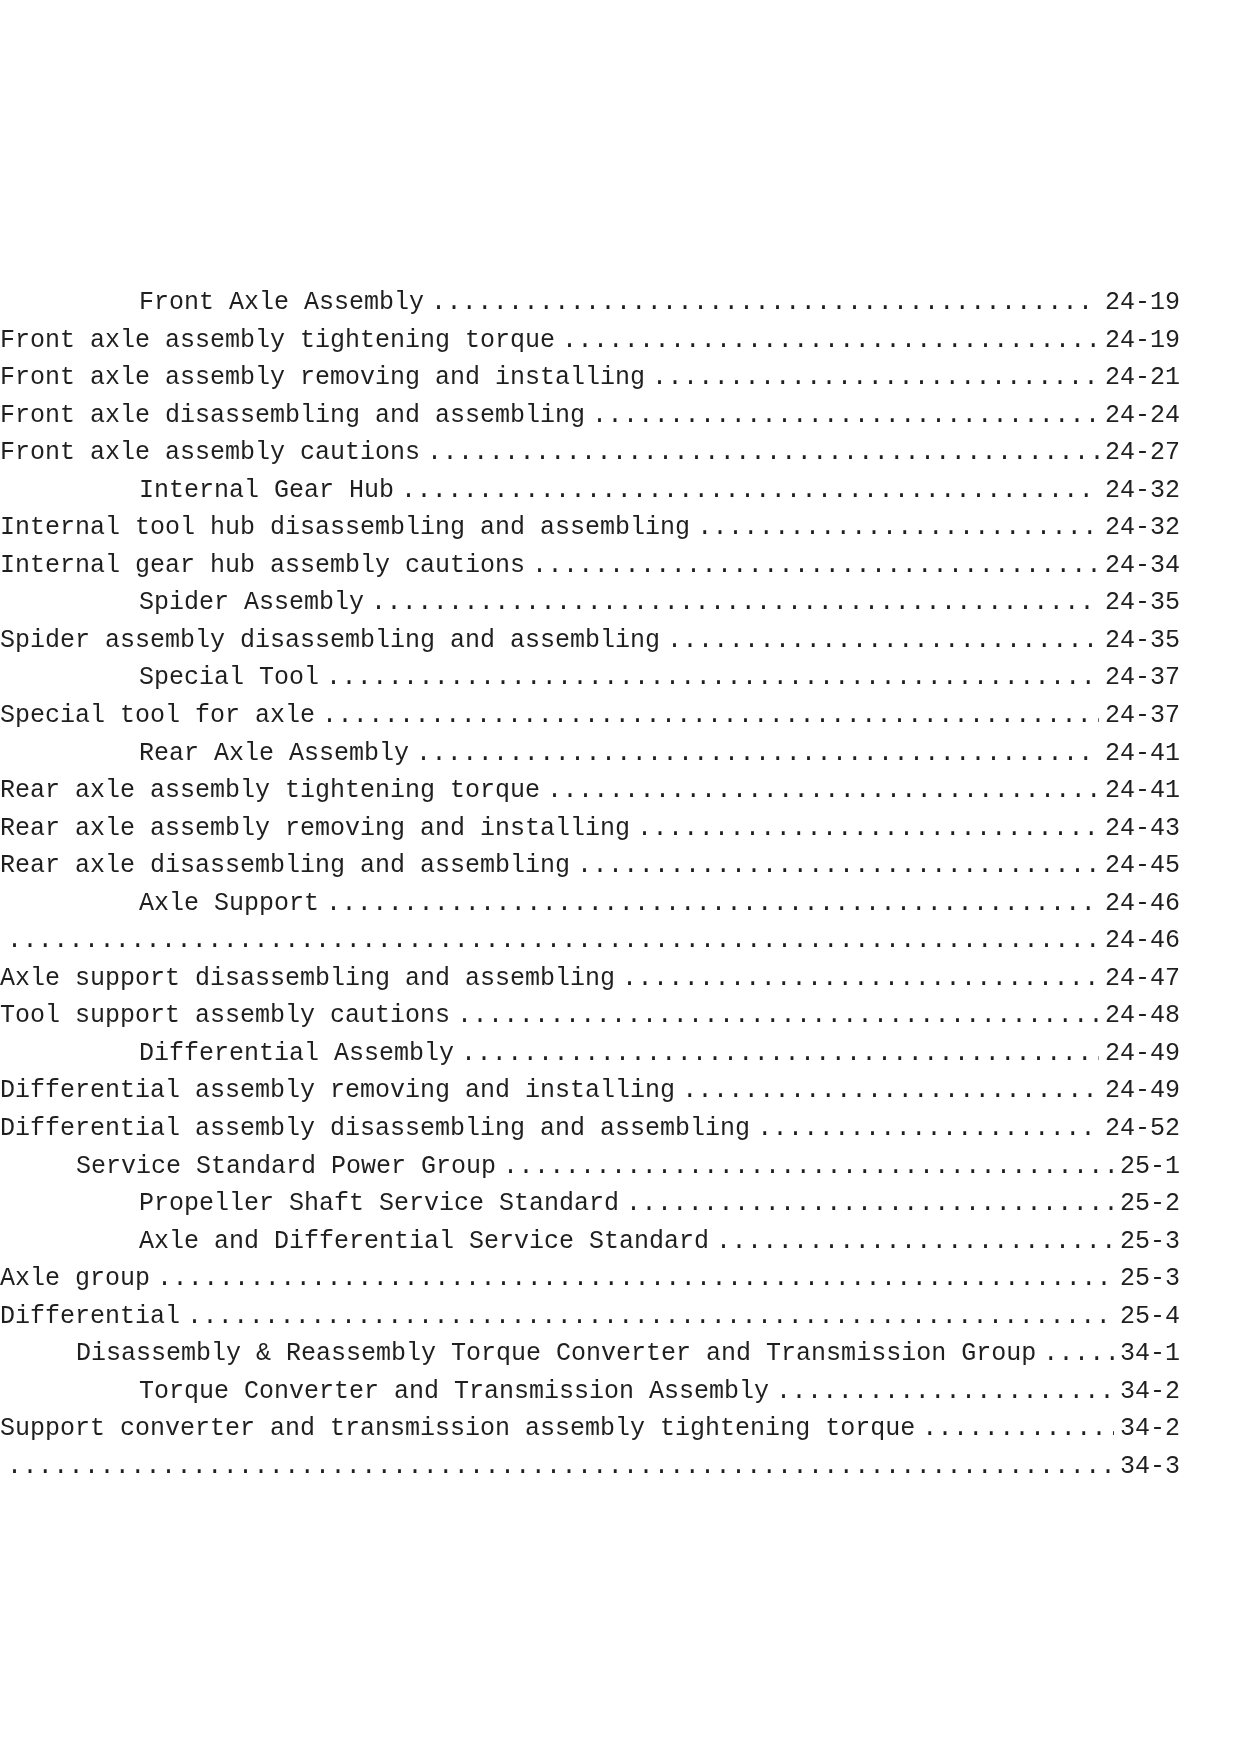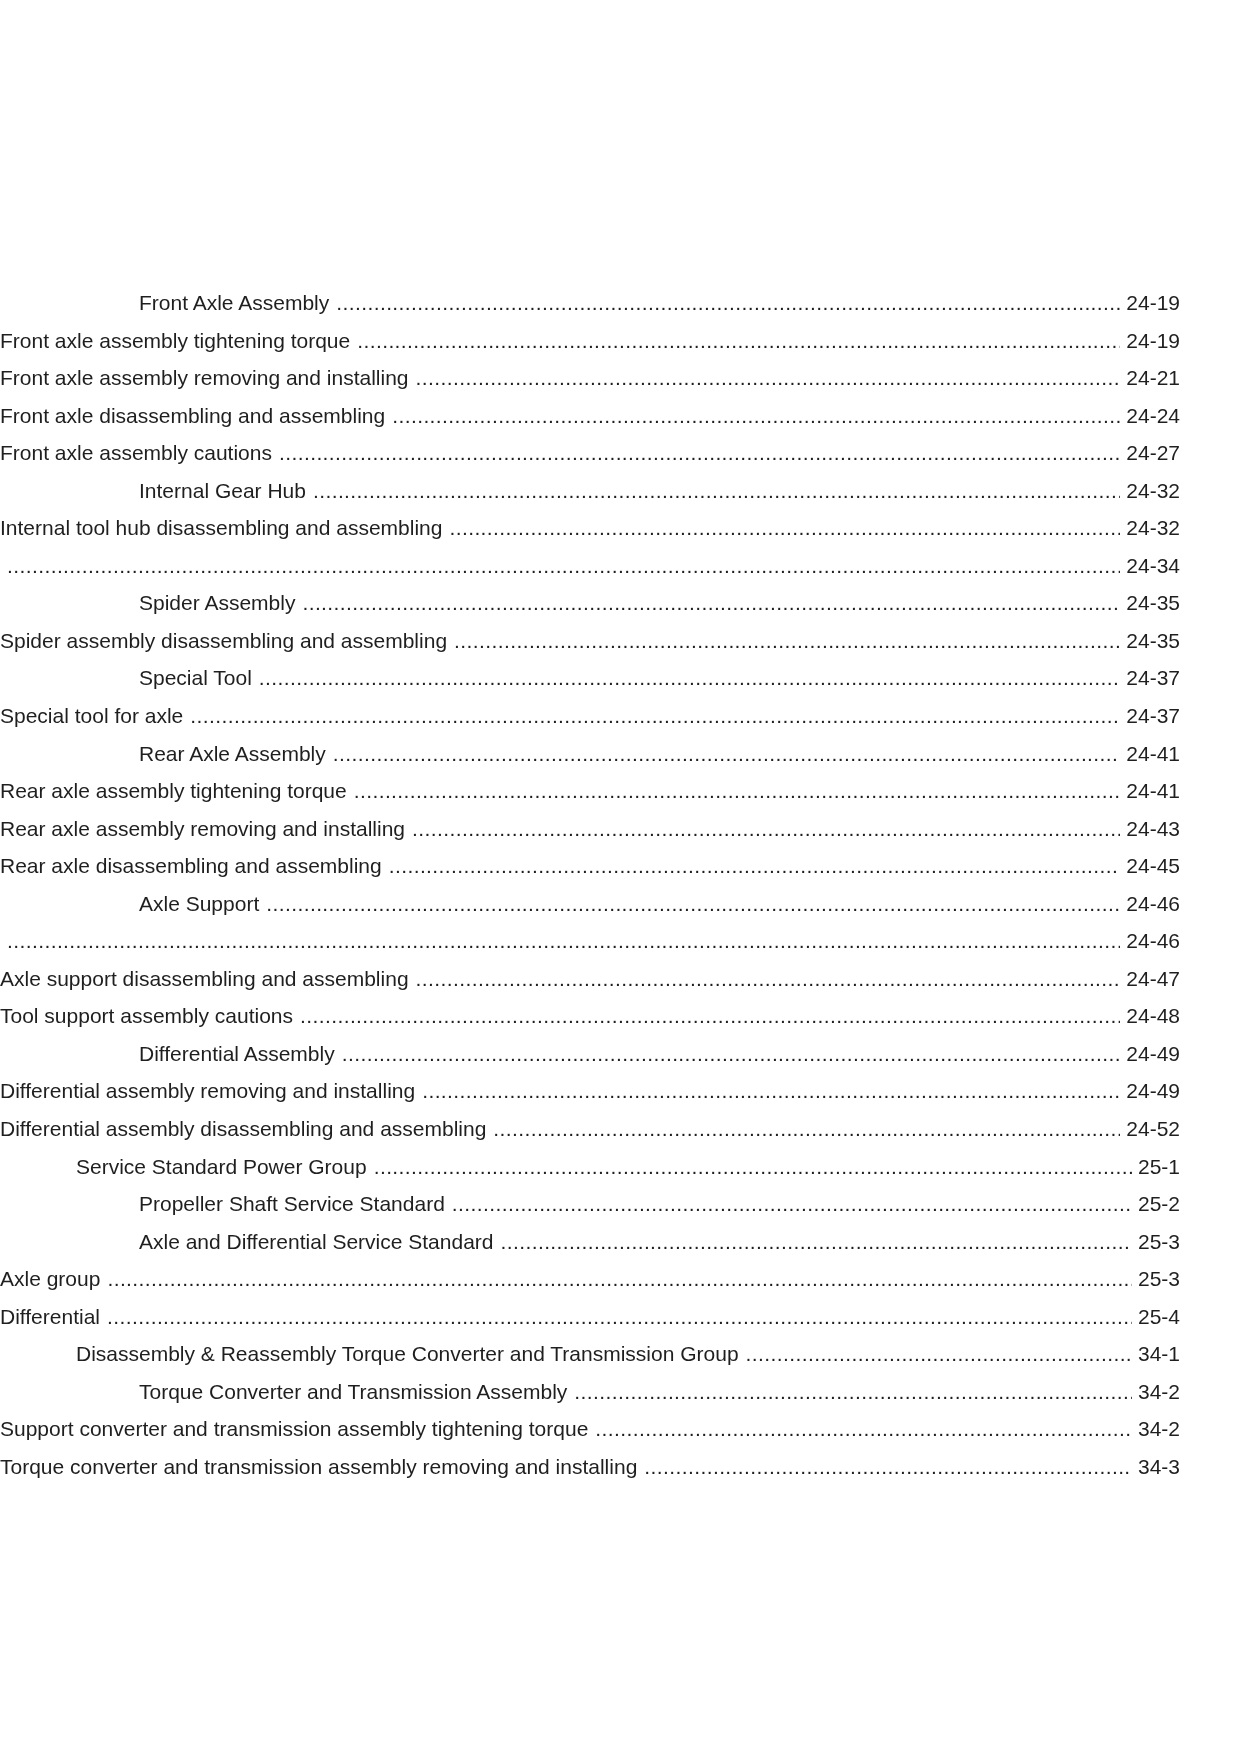--- a/index.html
+++ b/index.html
@@ -22,21 +22,22 @@
   }
   .toc {
     position: absolute;
     top: 284px;
     left: 0;
     width: 1180px; 
   }
   .toc-row {
     display: flex;
     height: 37.55px;
-    font-size: 21px;
+    font-size: 25px;
+    font-family: Liberation Mono, monospace;
   }
   .toc-row > span {
     line-height: 37.55px;
     white-space: nowrap;
   }
   .toc-row.lvl0 { padding-left: 76px; }
   .toc-row.lvl1 { padding-left: 139px; }
   .toc-row.lvl2 { }
   .toc-label {
     flex: 0 0 auto;
@@ -95,20 +96,21 @@
     <span class="toc-page">24-32</span>
   </div>
 
   <div class="toc-row lvl2">
     <span class="toc-label">Internal tool hub disassembling and assembling</span>
     <span class="toc-leader" aria-hidden="true">............................................................................................................................................................................................................................................................................................................</span>
     <span class="toc-page">24-32</span>
   </div>
 
   <div class="toc-row lvl2">
+    <span class="toc-label">Internal gear hub assembly cautions</span>
     <span class="toc-leader" aria-hidden="true">............................................................................................................................................................................................................................................................................................................</span>
     <span class="toc-page">24-34</span>
   </div>
 
   <div class="toc-row lvl1">
     <span class="toc-label">Spider Assembly</span>
     <span class="toc-leader" aria-hidden="true">............................................................................................................................................................................................................................................................................................................</span>
     <span class="toc-page">24-35</span>
   </div>
 
@@ -237,18 +239,17 @@
     <span class="toc-page">34-2</span>
   </div>
 
   <div class="toc-row lvl2">
     <span class="toc-label">Support converter and transmission assembly tightening torque</span>
     <span class="toc-leader" aria-hidden="true">............................................................................................................................................................................................................................................................................................................</span>
     <span class="toc-page">34-2</span>
   </div>
 
   <div class="toc-row lvl2">
-    <span class="toc-label">Torque converter and transmission assembly removing and installing</span>
     <span class="toc-leader" aria-hidden="true">............................................................................................................................................................................................................................................................................................................</span>
     <span class="toc-page">34-3</span>
   </div>
 </div>
 </div>
 
 </body></html>

